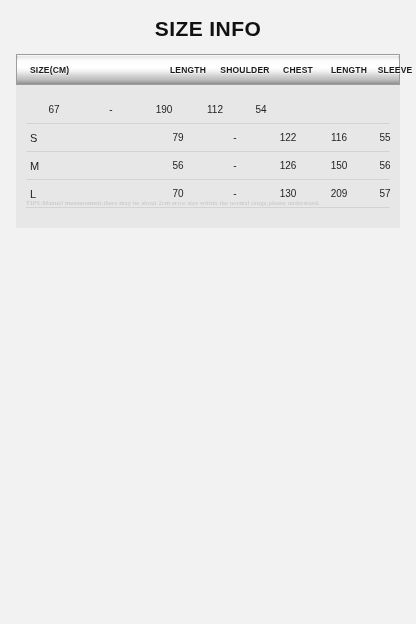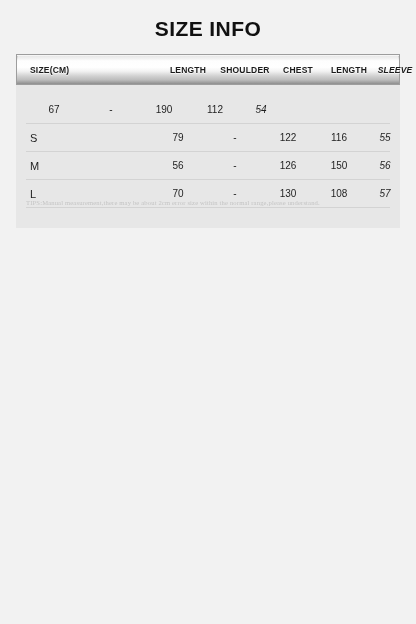--- a/index.html
+++ b/index.html
@@ -126,21 +126,21 @@
     padding-left: 4px;
     font-size: 11px;
   }
 
   
   .c-size     { width: 130px; flex: 0 0 130px; }
   .c-length   { width: 56px;  flex: 0 0 56px; }
   .c-shoulder { width: 58px;  flex: 0 0 58px; }
   .c-chest    { width: 48px;  flex: 0 0 48px; }
   .c-bottom   { width: 54px;  flex: 0 0 54px; }
-  .c-sleeve   { width: 38px;  flex: 0 0 38px; font-style: italic; }
+  .c-sleeve   { width: 38px;  flex: 0 0 38px; }
 
   .row .c-size     { width: 120px; flex: 0 0 120px; }
   .row .c-length   { width: 56px;  flex: 0 0 56px; }
   .row .c-shoulder { width: 58px;  flex: 0 0 58px; }
   .row .c-chest    { width: 48px;  flex: 0 0 48px; }
   .row .c-bottom   { width: 54px;  flex: 0 0 54px; }
   .row .c-sleeve   { width: 38px;  flex: 0 0 38px; }
 
   
   .tips {
@@ -203,21 +203,21 @@
         <div class="cell c-chest">126</div>
         <div class="cell c-bottom">150</div>
         <div class="cell c-sleeve">56</div>
       </div>
 
       <div class="row">
         <div class="cell size-col c-size">L</div>
         <div class="cell c-length">70</div>
         <div class="cell c-shoulder">-</div>
         <div class="cell c-chest">130</div>
-        <div class="cell c-bottom">108</div>
+        <div class="cell c-bottom">209</div>
         <div class="cell c-sleeve">57</div>
       </div>
 
     </div>
 
     <div class="tips">TIPS:Manual measurement,there may  be about 2cm error size within the normal range,please understand.</div>
 
   </div>
 </div>
 

